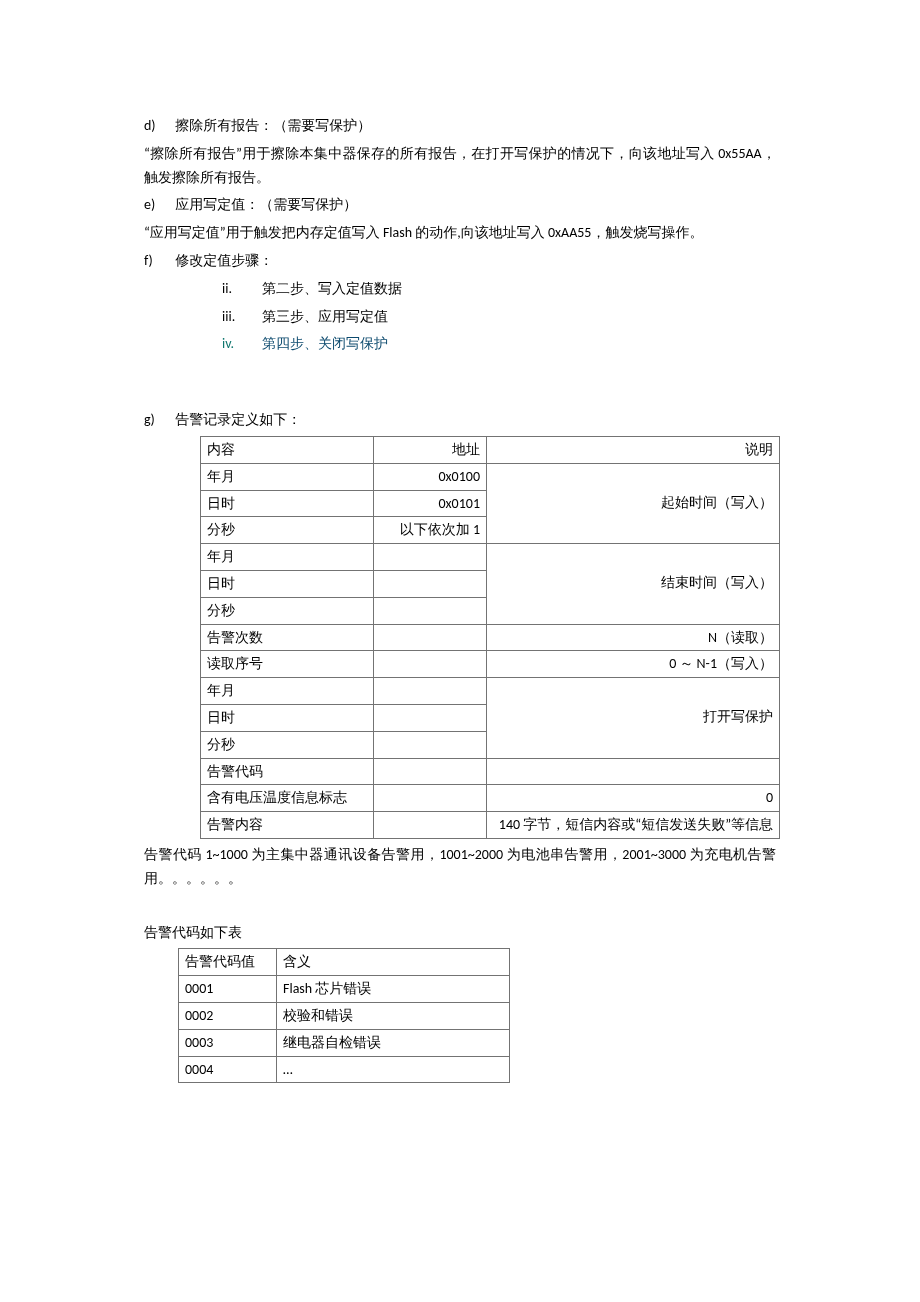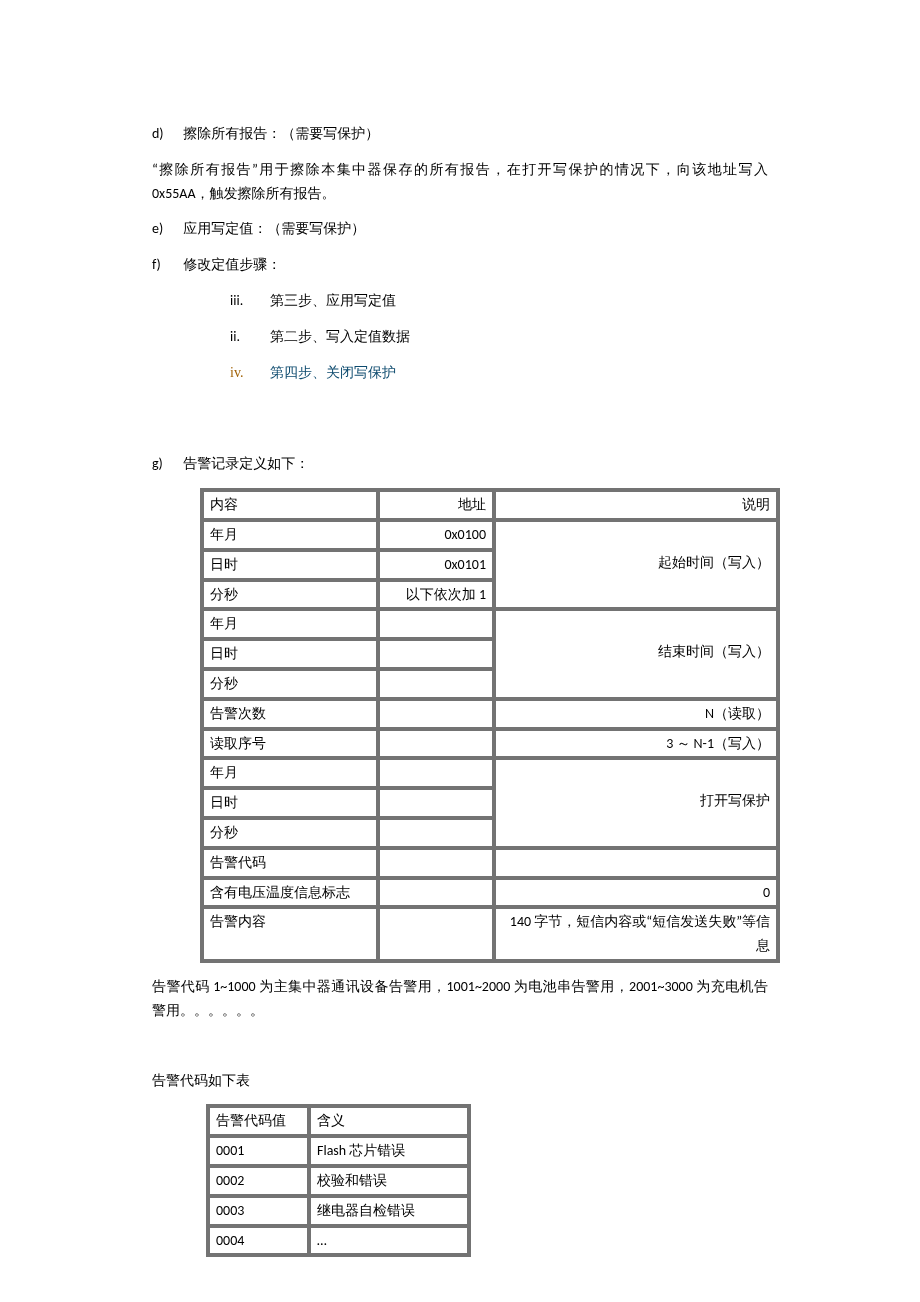--- a/index.html
+++ b/index.html
@@ -6,35 +6,35 @@
       font-family: "Calibri", "SimSun", sans-serif;
       font-size: 14px;
       line-height: 1.7;
       color: #000;
       margin: 0;
       padding: 110px 140px 80px 140px;
       width: 920px;
       box-sizing: border-box;
       background: #fff;
     }
-    .item-line { margin: 12px; }
+    .item-line { margin: 4px; }
     .item-label { display:inline-block; width: 28px; }
     .sub-list { padding-left: 78px; }
     .sub-list .sub-label { display:inline-block; width:40px; }
     .red-underline { color: #0c4a6e; }
-    .red-marker { color: #a16207; font-family: Liberation Serif, serif; }
+    .red-marker { color: #0f766e; }
     .justify { text-align: justify; text-justify: inter-ideograph; }
     table { border-collapse: collapse; }
-    td { border: 4px solid #737373; padding: 1px 6px; vertical-align: top; font-size: 14px; line-height: 1.7; }
+    td { border: 1px solid #737373; padding: 1px 6px; vertical-align: top; font-size: 14px; line-height: 1.7; }
     .tbl1 { margin-left: 60px; width: 580px; }
     .tbl1 .c1 { width: 160px; text-align:left; }
     .tbl1 .c2 { width: 100px; text-align:right; }
     .tbl1 .c3 { text-align:right; }
     .hdr1 { text-align:center; }
-    .tbl2 { margin-left: 66px; width: 265px; }
+    .tbl2 { margin-left: 38px; width: 332px; }
     .tbl2 .c1 { width: 85px; }
     .tbl2 .c2 { }
     .bnone-t { border-top: none; }
     .bnone-b { border-bottom: none; }
     .spacer { height: 22px; }
   </style>
 </head>
 <body>
 
 <div>
@@ -42,28 +42,29 @@
   <p class="item-line">
     <span class="item-label">d)</span>
     <span>擦除所有报告：（需要写保护）</span>
   </p>
   <p class="item-line justify">“擦除所有报告”用于擦除本集中器保存的所有报告，在打开写保护的情况下，向该地址写入 0x55AA，触发擦除所有报告。</p>
 
   <p class="item-line">
     <span class="item-label">e)</span>
     <span>应用写定值：（需要写保护）</span>
   </p>
+  <p class="item-line justify">“应用写定值”用于触发把内存定值写入 Flash 的动作,向该地址写入 0xAA55，触发烧写操作。</p>
 
   <p class="item-line">
     <span class="item-label">f)</span>
     <span>修改定值步骤：</span>
   </p>
   <div class="sub-list">
+    <p class="item-line"><span class="sub-label">ii.</span><span>第二步、写入定值数据</span></p>
     <p class="item-line"><span class="sub-label">iii.</span><span>第三步、应用写定值</span></p>
-    <p class="item-line"><span class="sub-label">ii.</span><span>第二步、写入定值数据</span></p>
     <p class="item-line"><span class="sub-label red-marker">iv.</span><span class="red-underline">第四步、关闭写保护</span></p>
   </div>
 
   <div class="spacer"></div>
   <div class="spacer"></div>
 
   <p class="item-line">
     <span class="item-label">g)</span>
     <span>告警记录定义如下：</span>
   </p>
@@ -108,21 +109,21 @@
           <td class="c3 bnone-t"></td>
         </tr>
         <tr>
           <td class="c1">告警次数</td>
           <td class="c2"></td>
           <td class="c3">N（读取）</td>
         </tr>
         <tr>
           <td class="c1">读取序号</td>
           <td class="c2"></td>
-          <td class="c3">3 ～ N-1（写入）</td>
+          <td class="c3">0 ～ N-1（写入）</td>
         </tr>
         <tr>
           <td class="c1">年月</td>
           <td class="c2"></td>
           <td class="c3 bnone-b"></td>
         </tr>
         <tr>
           <td class="c1">日时</td>
           <td class="c2"></td>
           <td class="c3 bnone-t bnone-b">打开写保护</td>

